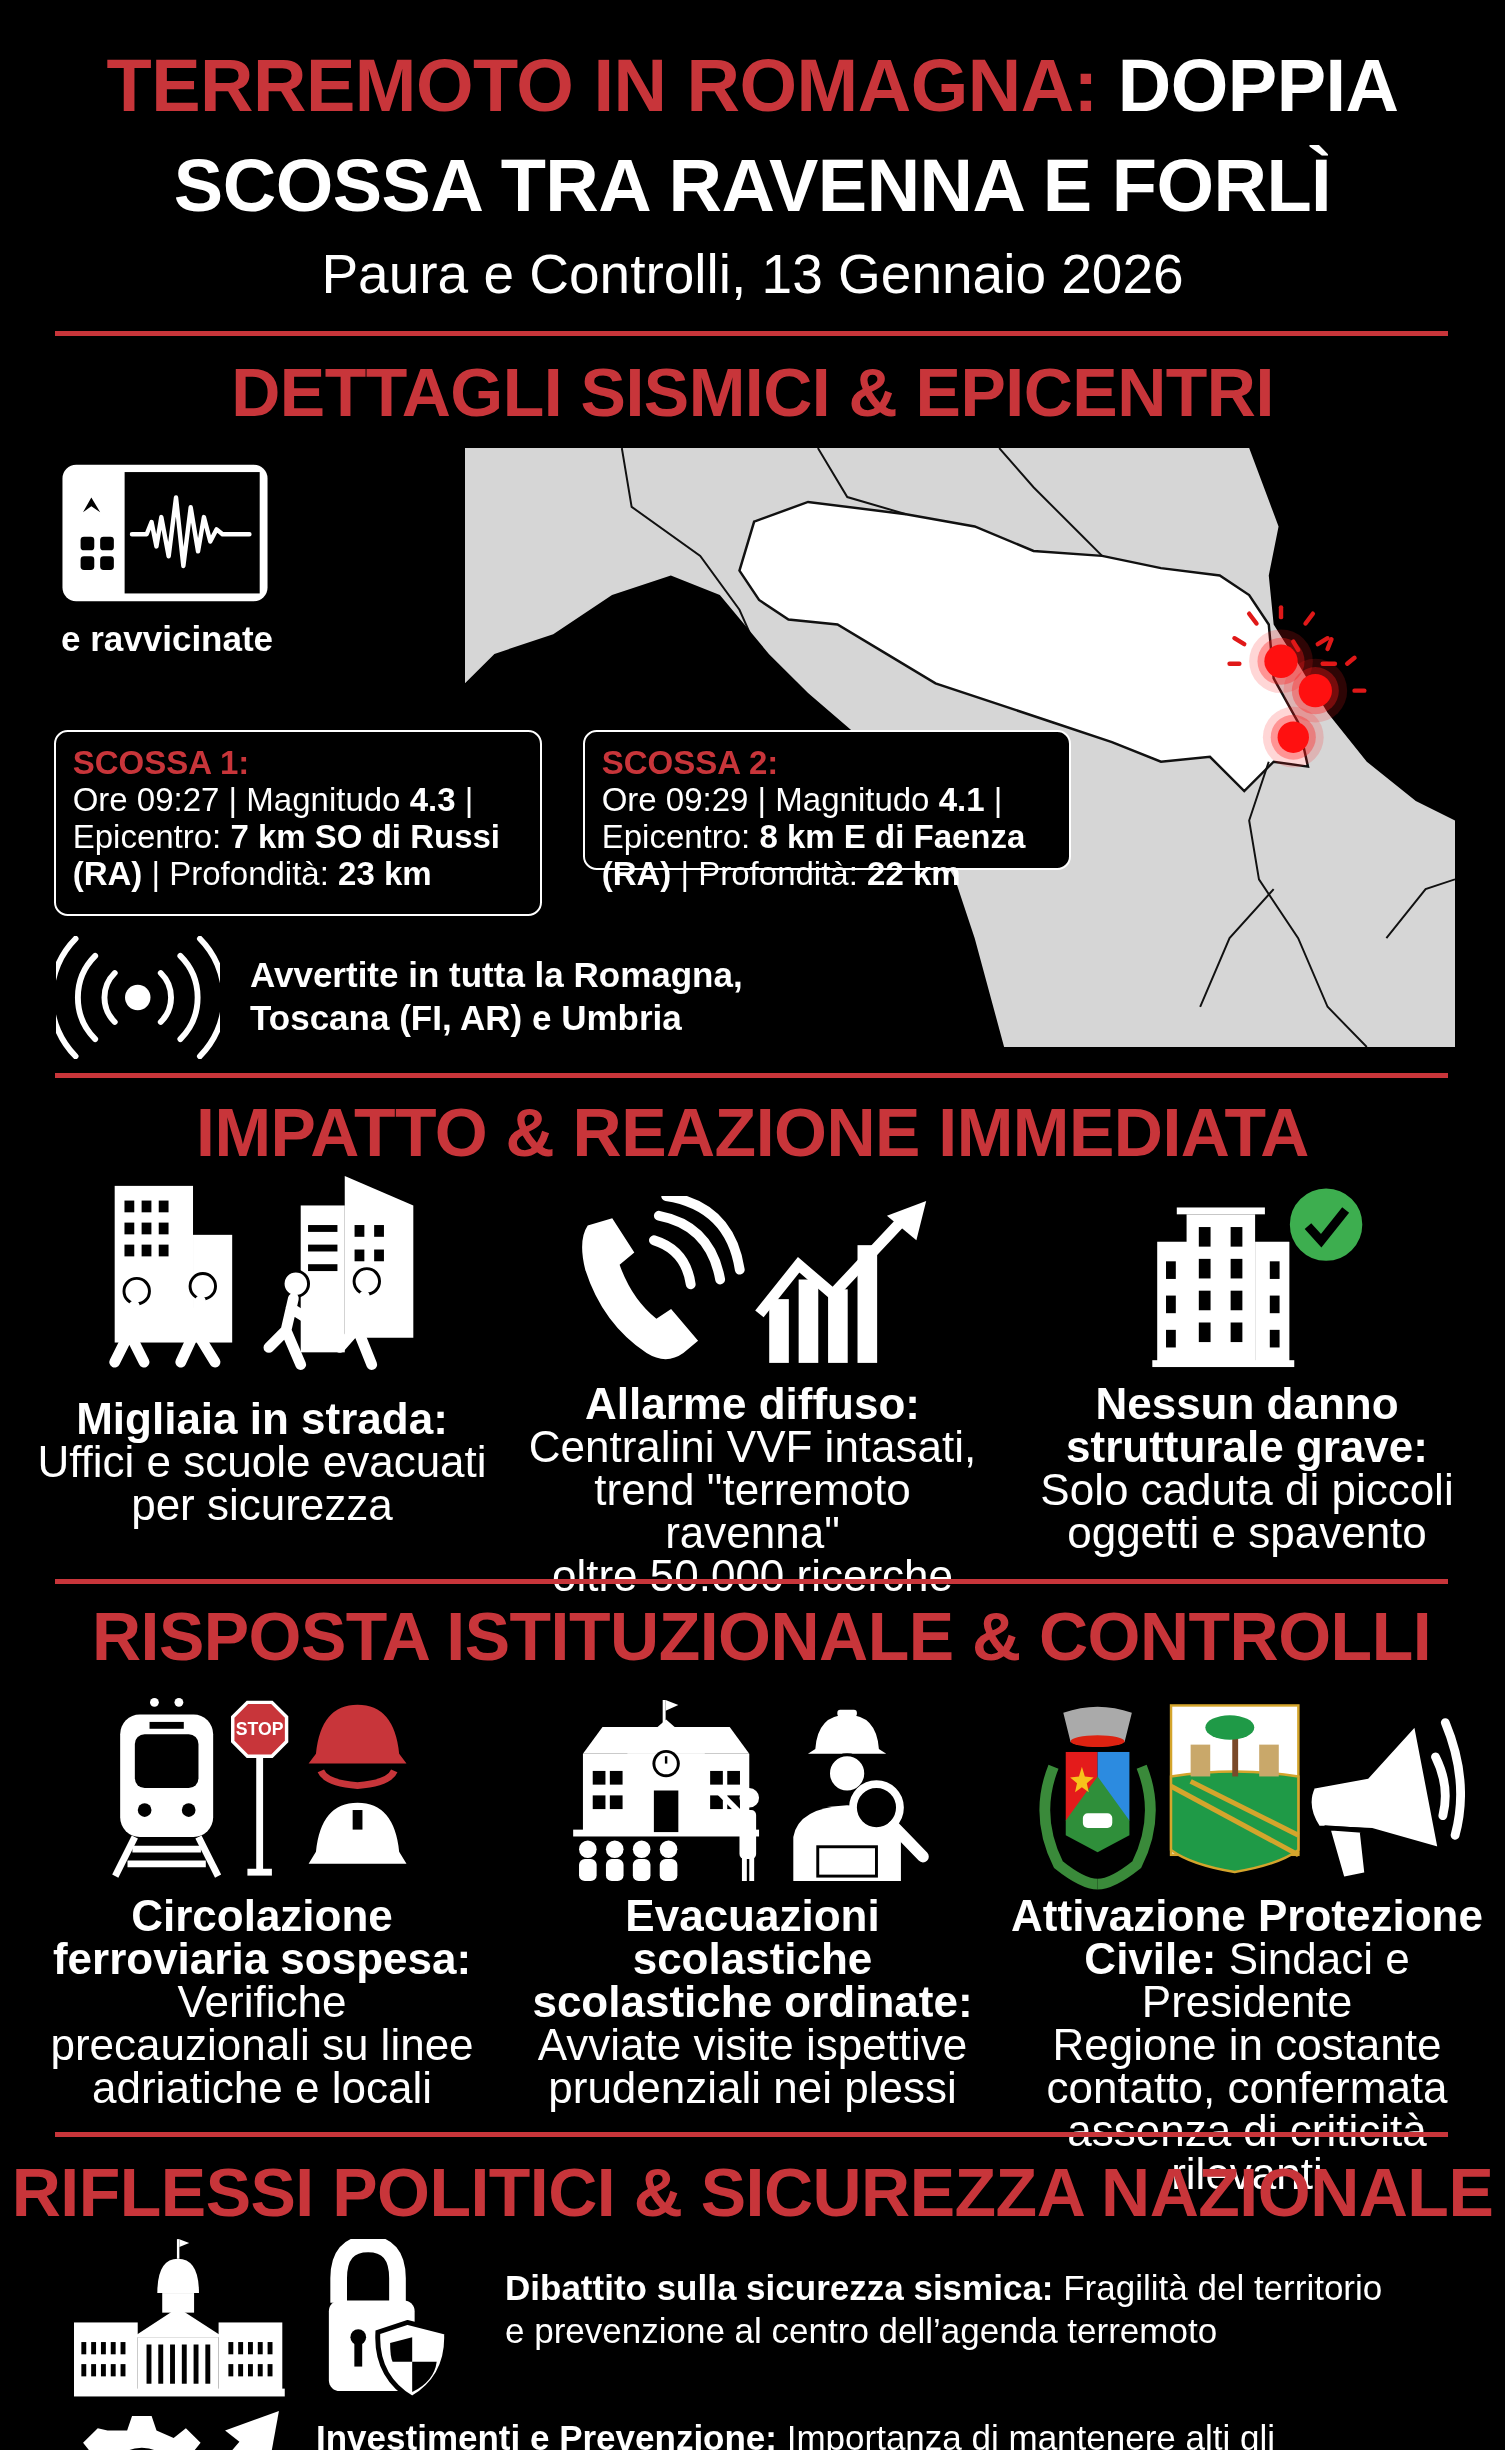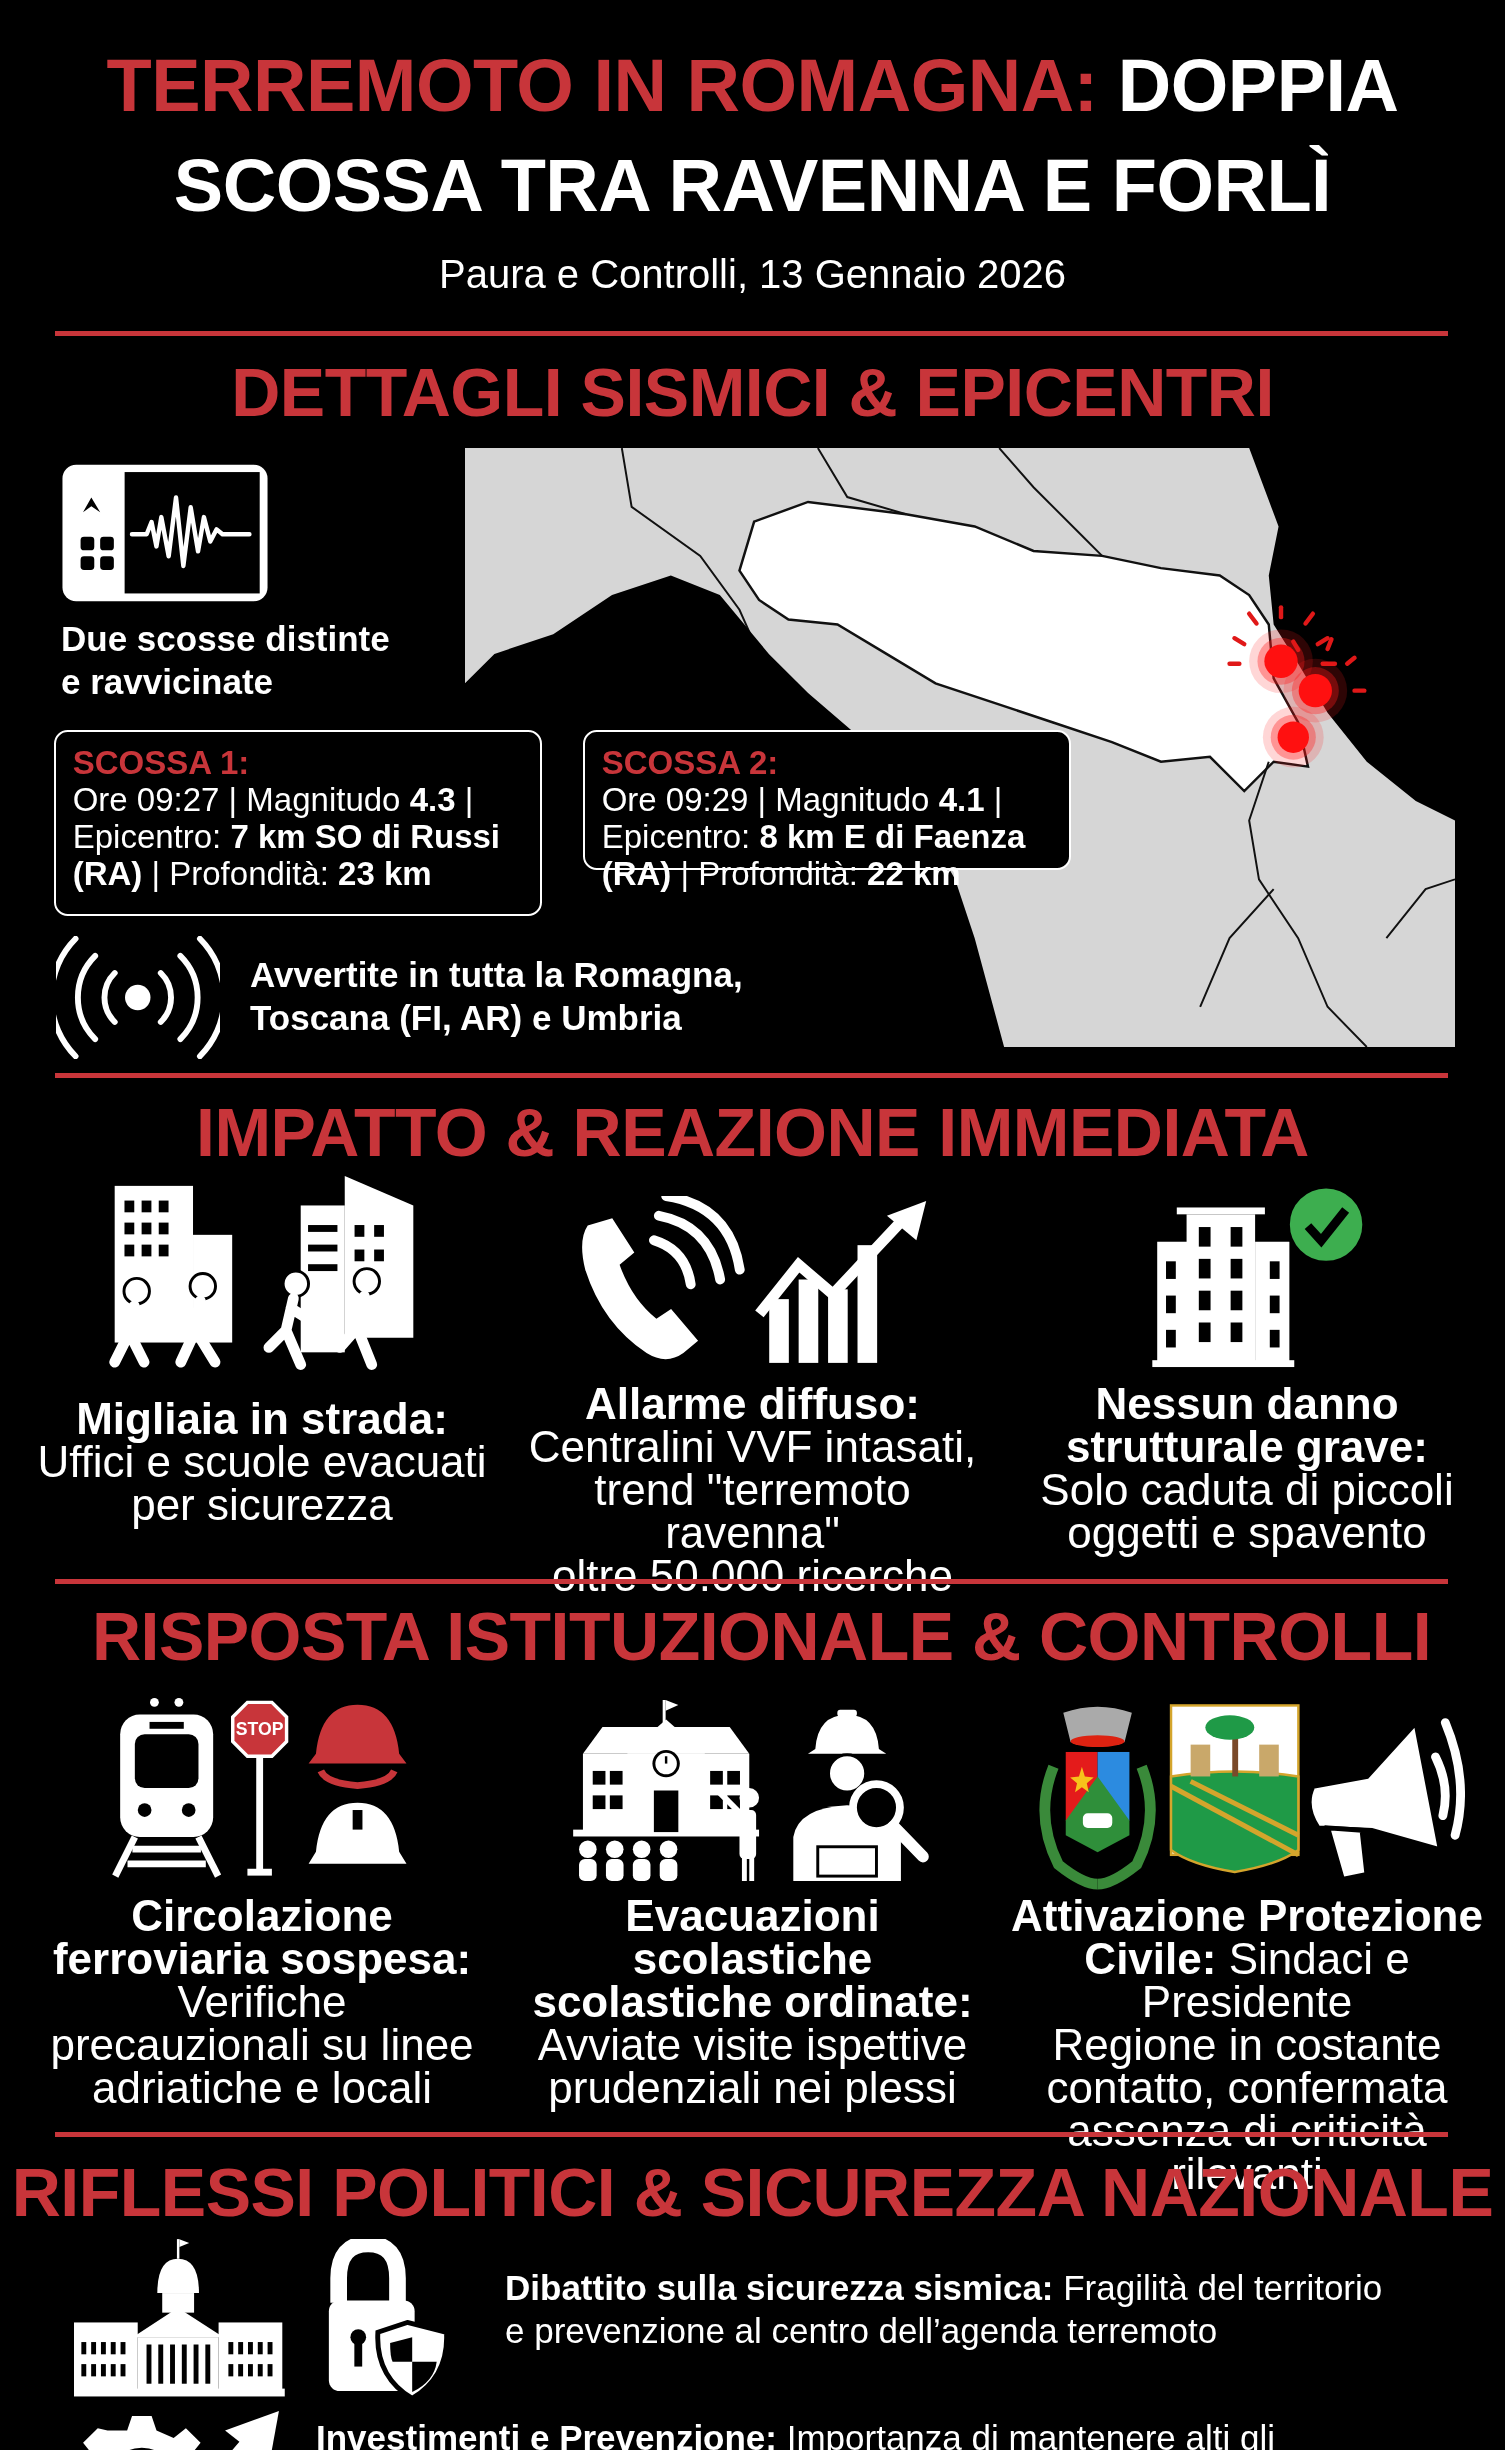--- a/index.html
+++ b/index.html
@@ -1,21 +1,21 @@
 <!DOCTYPE html>
 <html style="font-size:7.8px"><head>
 <meta charset="utf-8">
 <style>
   html, body { margin:0; padding:0; background:#000; }
   body { width:1505px; height:2774px; position:relative; overflow:hidden;
          font-family:"Liberation Sans","DejaVu Sans",sans-serif; color:#fff; }
   .abs { position:absolute; }
   .red { color:#c8353a; }
   .title { left:0; width:1505px; text-align:center; font-weight:700; font-size:74px; line-height:78px; letter-spacing:-0.5px; }
-  .subtitle { left:0; width:1505px; text-align:center; font-size:40px; line-height:59px; }
+  .subtitle { left:0; width:1505px; text-align:center; font-size:55px; line-height:59px; }
   .divider { left:55px; width:1393px; height:4.9px; background:#c8353a; }
   .sec-title { left:0; width:1505px; text-align:center; font-weight:700; font-size:68px; line-height:59px; color:#c8353a; letter-spacing:-0.5px; }
   .body-txt { font-size:35px; line-height:43px; }
   .b { font-weight:700; }
   .card { border:2.9px solid #fff; border-radius:13.7px; background:#000; box-sizing:border-box; padding:11.8px 16.7px; font-size:33px; line-height:37px; }
   .card .ct { color:#c8353a; font-weight:700; }
   .col-txt { text-align:center; font-size:44px; line-height:43px; }
   .map { left:465px; top:448px; width:990px; height:599px; background:#d6d6d6; overflow:hidden; }
 </style>
 </head>
@@ -88,21 +88,20 @@
     <rect x="130" y="18" width="276" height="248" fill="#000"></rect>
     <path d="M45 100 L62 70 L80 100 L62 88 Z" fill="#000"></path>
     <rect x="40" y="150" width="28" height="28" rx="7" fill="#000"></rect>
       <rect x="80" y="150" width="28" height="28" rx="7" fill="#000"></rect>
     <rect x="40" y="190" width="28" height="28" rx="7" fill="#000"></rect>
       <rect x="80" y="190" width="28" height="28" rx="7" fill="#000"></rect>
     <polyline points="145,145 175,145 185,120 195,170 205,110 220,190 235,70 250,210 265,90 280,180 292,110 305,160 318,135 330,145 385,145" fill="none" stroke="#fff" stroke-width="9" stroke-linejoin="round" stroke-linecap="round"></polyline>
   </svg>
 </div>
 <div class="abs body-txt b" style="left:61px;top:617px;width:392px;">
-  <div>Due scosse distinte</div>
   <div>e ravvicinate</div>
 </div>
 
 <div class="abs card" style="left:54px;top:730px;width:488px;height:186px;">
   <div class="ct">SCOSSA 1:</div>
   <div><span>Ore 09:27 | Magnitudo </span><span class="b">4.3</span><span> |</span></div>
   <div><span>Epicentro: </span><span class="b">7 km SO di Russi</span></div>
   <div><span class="b">(RA)</span><span> | Profondità: </span><span class="b">23 km</span></div>
 </div>
 <div class="abs card" style="left:583px;top:730px;width:488px;height:140px;">

